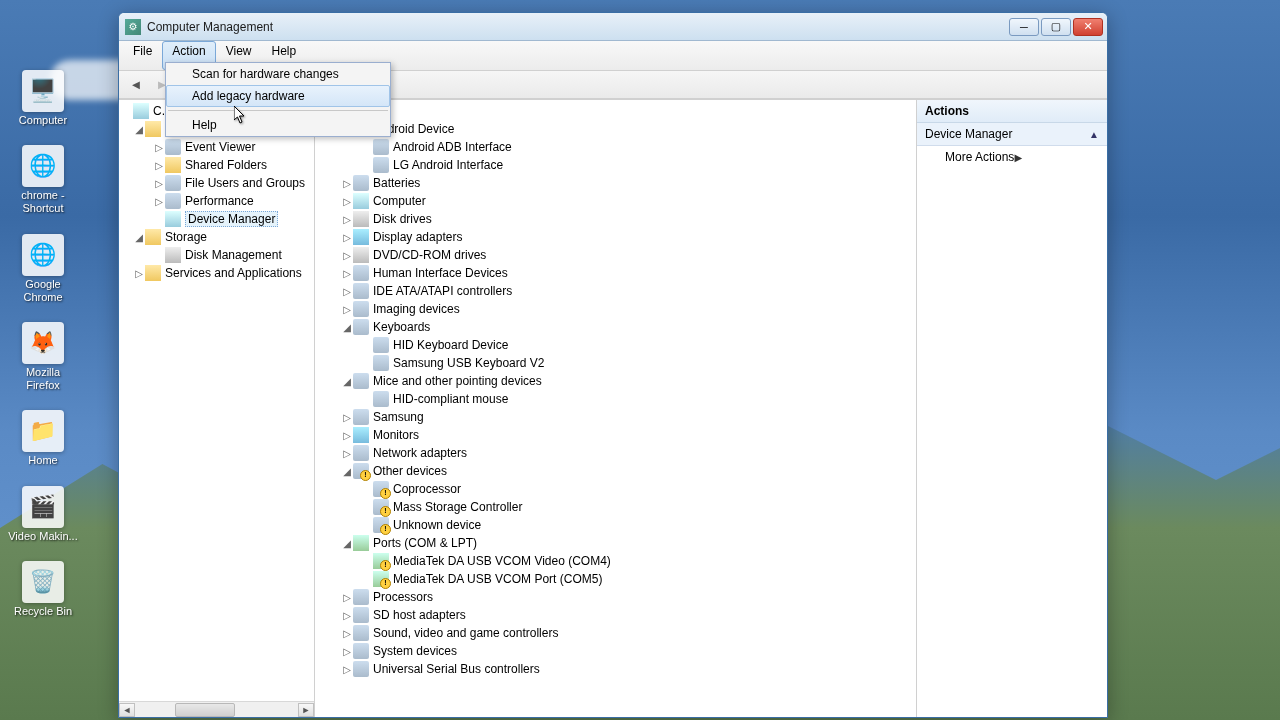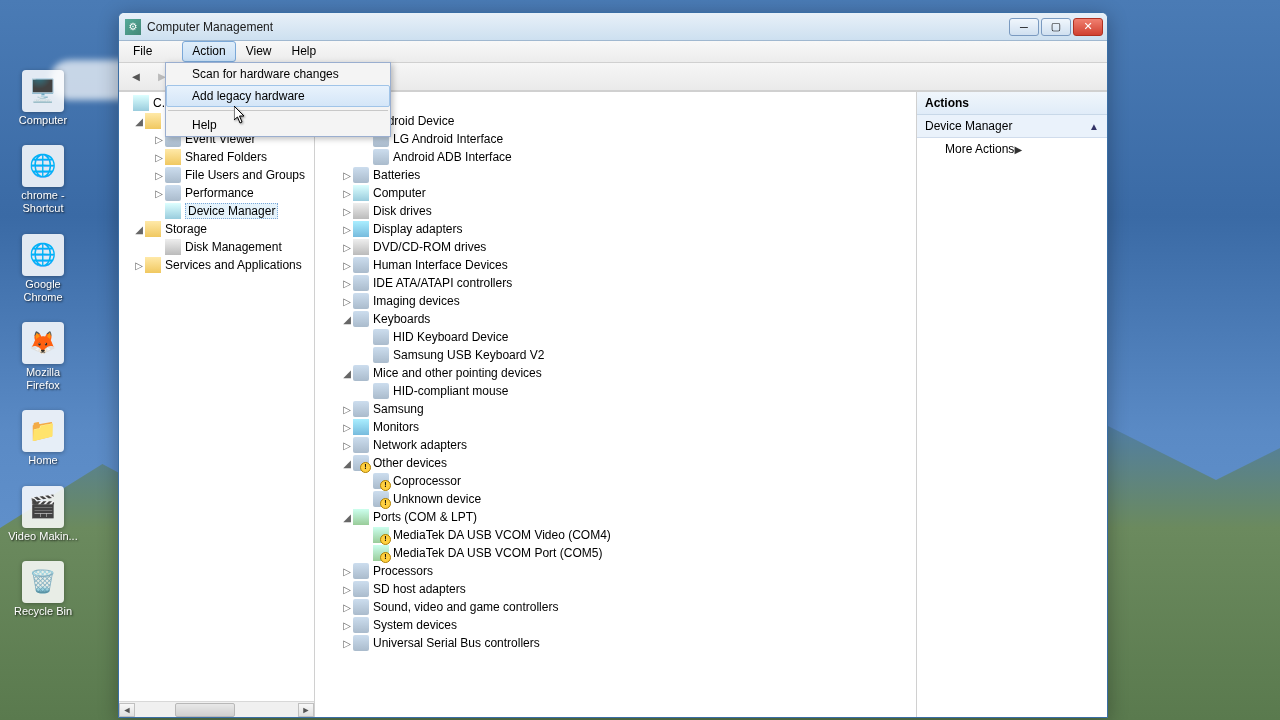--- a/index.html
+++ b/index.html
@@ -35,23 +35,23 @@
   height: 28px; background: linear-gradient(to bottom, #e8f0f8, #cde0f0);
   border-bottom: 1px solid #a0b8d0; border-radius: 6px 6px 0 0;
   display: flex; align-items: center; padding: 0 4px 0 6px;
 }
 .titlebar .appico { width: 16px; height: 16px; background: linear-gradient(135deg,#5a9,#487); margin-right: 6px; display:flex;align-items:center;justify-content:center;color:#fff;font-size:10px; }
 .titlebar .title { flex: 1; color: #1a1a1a; }
 .winbtns { display: flex; gap: 2px; }
 .winbtn { width: 30px; height: 18px; border: 1px solid #7a9ac0; border-radius: 3px; background: linear-gradient(#f0f6fc,#d0e0f0); display:flex;align-items:center;justify-content:center; font-size: 11px; }
 .winbtn.close { background: linear-gradient(#f08070,#d04030); color: white; border-color: #b03020; }
 
-.menubar { height: 22px; background: linear-gradient(#f8f8f8,#ececec); border-bottom: 1px solid #d0d0d0; display: flex; padding-left: 4px; }
+.menubar { height: 30px; background: linear-gradient(#f8f8f8,#ececec); border-bottom: 1px solid #d0d0d0; display: flex; padding-left: 4px; }
 .menuitem { padding: 3px 10px; cursor: default; }
-.menuitem.active { background: linear-gradient(#e0eefa,#c8dff5); border: 1px solid #7aa8d8; border-radius: 3px; padding: 2px 9px; margin-left: 20px; }
+.menuitem.active { background: linear-gradient(#e0eefa,#c8dff5); border: 1px solid #7aa8d8; border-radius: 3px; padding: 2px 9px; }
 
 .toolbar { height: 28px; background: linear-gradient(#f6f6f6,#eaeaea); border-bottom: 1px solid #d0d0d0; display: flex; align-items: center; padding: 0 6px; gap: 4px; }
 .toolbtn { width: 22px; height: 22px; display:flex;align-items:center;justify-content:center; border: 1px solid transparent; border-radius:2px; font-size:13px; color:#555; }
 
 .content { flex: 1; display: flex; min-height: 0; border-top: 1px solid #d0d0d0; }
 .pane { background: #fff; overflow: auto; }
 .pane-left { width: 196px; border-right: 1px solid #d0d0d0; position: relative; }
 .pane-mid { flex: 1; border-right: 1px solid #d0d0d0; }
 .pane-right { width: 190px; }
 
@@ -226,26 +226,26 @@
             <span class="tlabel">PC</span>
           </div>
         <div class="tnode" style="padding-left:26px">
             <span class="twist">◢</span>
             <span class="ticon ic-generic"></span>
             <span class="tlabel">Android Device</span>
           </div>
         <div class="tnode" style="padding-left:46px">
             <span class="twist"></span>
             <span class="ticon ic-generic"></span>
+            <span class="tlabel">Android ADB Interface</span>
+          </div>
+        <div class="tnode" style="padding-left:46px">
+            <span class="twist"></span>
+            <span class="ticon ic-generic"></span>
             <span class="tlabel">LG Android Interface</span>
-          </div>
-        <div class="tnode" style="padding-left:46px">
-            <span class="twist"></span>
-            <span class="ticon ic-generic"></span>
-            <span class="tlabel">Android ADB Interface</span>
           </div>
         <div class="tnode" style="padding-left:26px">
             <span class="twist">▷</span>
             <span class="ticon ic-generic"></span>
             <span class="tlabel">Batteries</span>
           </div>
         <div class="tnode" style="padding-left:26px">
             <span class="twist">▷</span>
             <span class="ticon ic-computer"></span>
             <span class="tlabel">Computer</span>
@@ -322,20 +322,25 @@
           </div>
         <div class="tnode" style="padding-left:26px">
             <span class="twist">◢</span>
             <span class="ticon ic-generic warnbadge"></span>
             <span class="tlabel">Other devices</span>
           </div>
         <div class="tnode" style="padding-left:46px">
             <span class="twist"></span>
             <span class="ticon ic-generic warnbadge"></span>
             <span class="tlabel">Coprocessor</span>
+          </div>
+        <div class="tnode" style="padding-left:46px">
+            <span class="twist"></span>
+            <span class="ticon ic-generic warnbadge"></span>
+            <span class="tlabel">Mass Storage Controller</span>
           </div>
         <div class="tnode" style="padding-left:46px">
             <span class="twist"></span>
             <span class="ticon ic-generic warnbadge"></span>
             <span class="tlabel">Unknown device</span>
           </div>
         <div class="tnode" style="padding-left:26px">
             <span class="twist">◢</span>
             <span class="ticon ic-port"></span>
             <span class="tlabel">Ports (COM &amp; LPT)</span>

